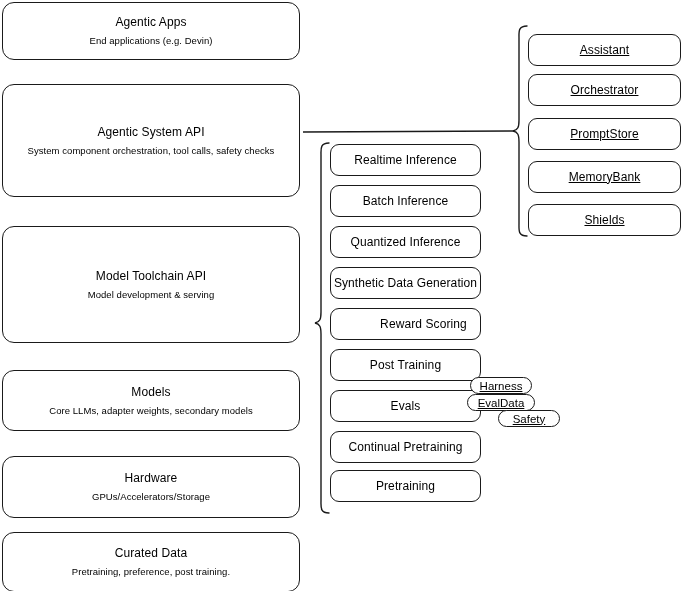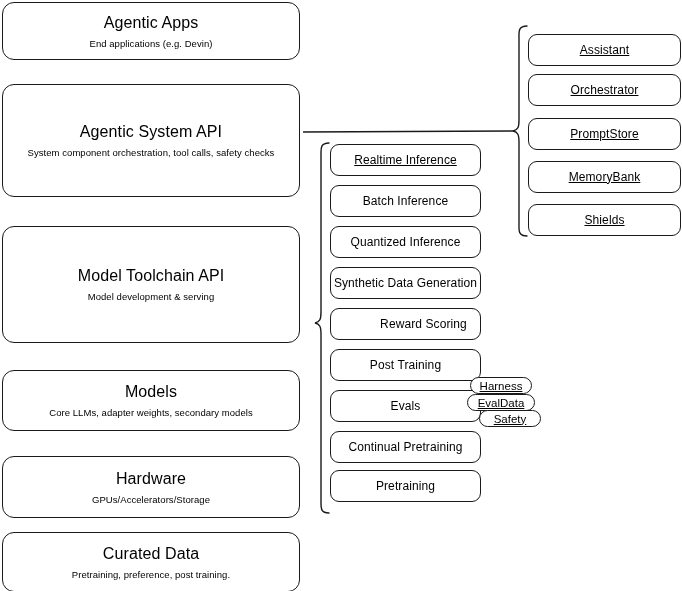--- a/index.html
+++ b/index.html
@@ -26,21 +26,21 @@
     border-radius: 12px;
     background: #ffffff;
     display: flex;
     flex-direction: column;
     align-items: center;
     justify-content: center;
     text-align: center;
     line-height: 1.25;
   }
   .box .title {
-    font-size: 16px;
+    font-size: 12px;
     color: #000000;
     letter-spacing: 0.1px;
   }
   .box .subtitle {
     font-size: 9.5px;
     color: #000000;
     margin-top: 5px;
     letter-spacing: 0.05px;
   }
   .stack-box {
@@ -135,21 +135,21 @@
   <div class="box stack-box" style="top:448px; height:62px;margin-top:8px;">
     <div class="title">Hardware</div>
     <div class="subtitle">GPUs/Accelerators/Storage</div>
   </div>
 
   <div class="box stack-box" style="top:532px; height:60px;">
     <div class="title">Curated Data</div>
     <div class="subtitle">Pretraining, preference, post training.</div>
   </div>
 
-  <div class="box mid-box" style="top:144px;text-decoration:underline;">
+  <div class="box mid-box" style="top:144px;">
     <div class="title">Realtime Inference</div>
   </div>
   <div class="box mid-box" style="top:185px;">
     <div class="title">Batch Inference</div>
   </div>
   <div class="box mid-box" style="top:226px;">
     <div class="title">Quantized Inference</div>
   </div>
   <div class="box mid-box" style="top:267px;">
     <div class="title">Synthetic Data Generation</div>
@@ -169,21 +169,21 @@
   <div class="box mid-box" style="top:470px;">
     <div class="title">Pretraining</div>
   </div>
 
   <div class="pill" style="left:470px; top:377px; width:62px;">
     <span>Harness</span>
   </div>
   <div class="pill" style="left:467px; top:394px; width:68px;">
     <span>EvalData</span>
   </div>
-  <div class="pill" style="left:479px; top:410px; width:62px;">
+  <div class="pill" style="left:498px; top:410px; width:62px;">
     <span>Safety</span>
   </div>
 
   <div class="box right-box" style="top:34px;">
     <div class="title">Assistant</div>
   </div>
   <div class="box right-box" style="top:74px;">
     <div class="title">Orchestrator</div>
   </div>
   <div class="box right-box" style="top:118px;">

